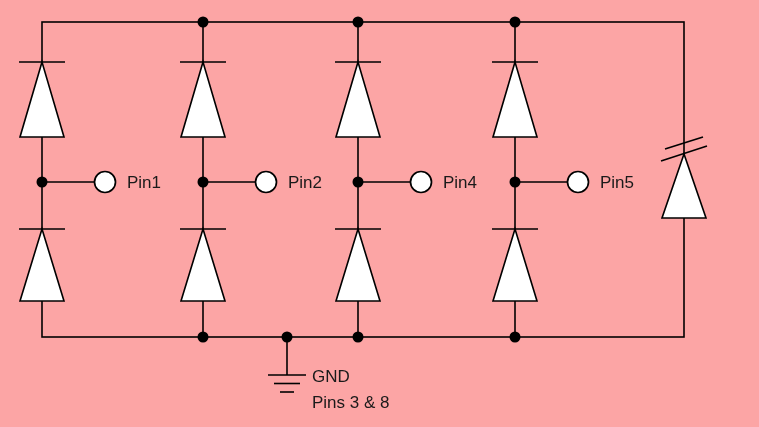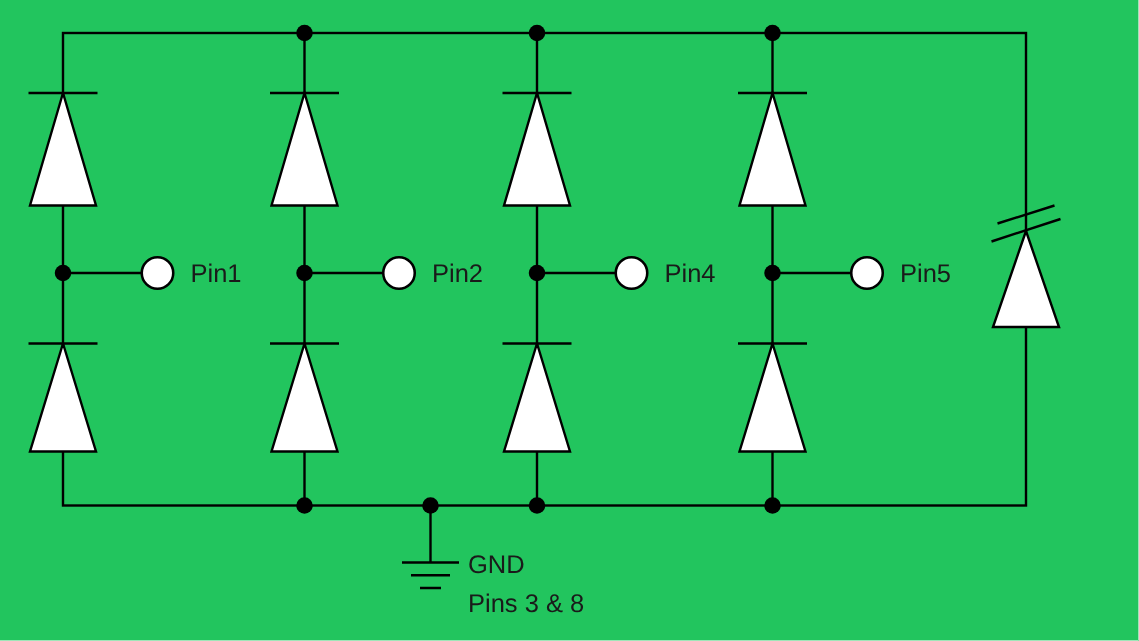--- a/index.html
+++ b/index.html
@@ -1,19 +1,19 @@
 <!DOCTYPE html>
 <html><head>
 <meta charset="utf-8">
 <style>
   html, body { margin: 0; padding: 0; background: #ffffff; }
   .page {
     width: 759px;
     height: 427px;
-    background: #22c55e;
+    background: #fca5a5;
     position: relative;
     font-family: "Liberation Sans", sans-serif;
   }
   .wire { stroke: #000000; stroke-width: 1.6; fill: none; }
   .dev  { stroke: #000000; stroke-width: 1.6; fill: #ffffff; }
   .dot  { fill: #000000; stroke: none; }
   .term { stroke: #000000; stroke-width: 1.7; fill: #ffffff; }
   .lbl  { font-family: "Liberation Sans", "DejaVu Sans", sans-serif; font-size: 17px; fill: #1a1a1a; }
 </style>
 </head>

